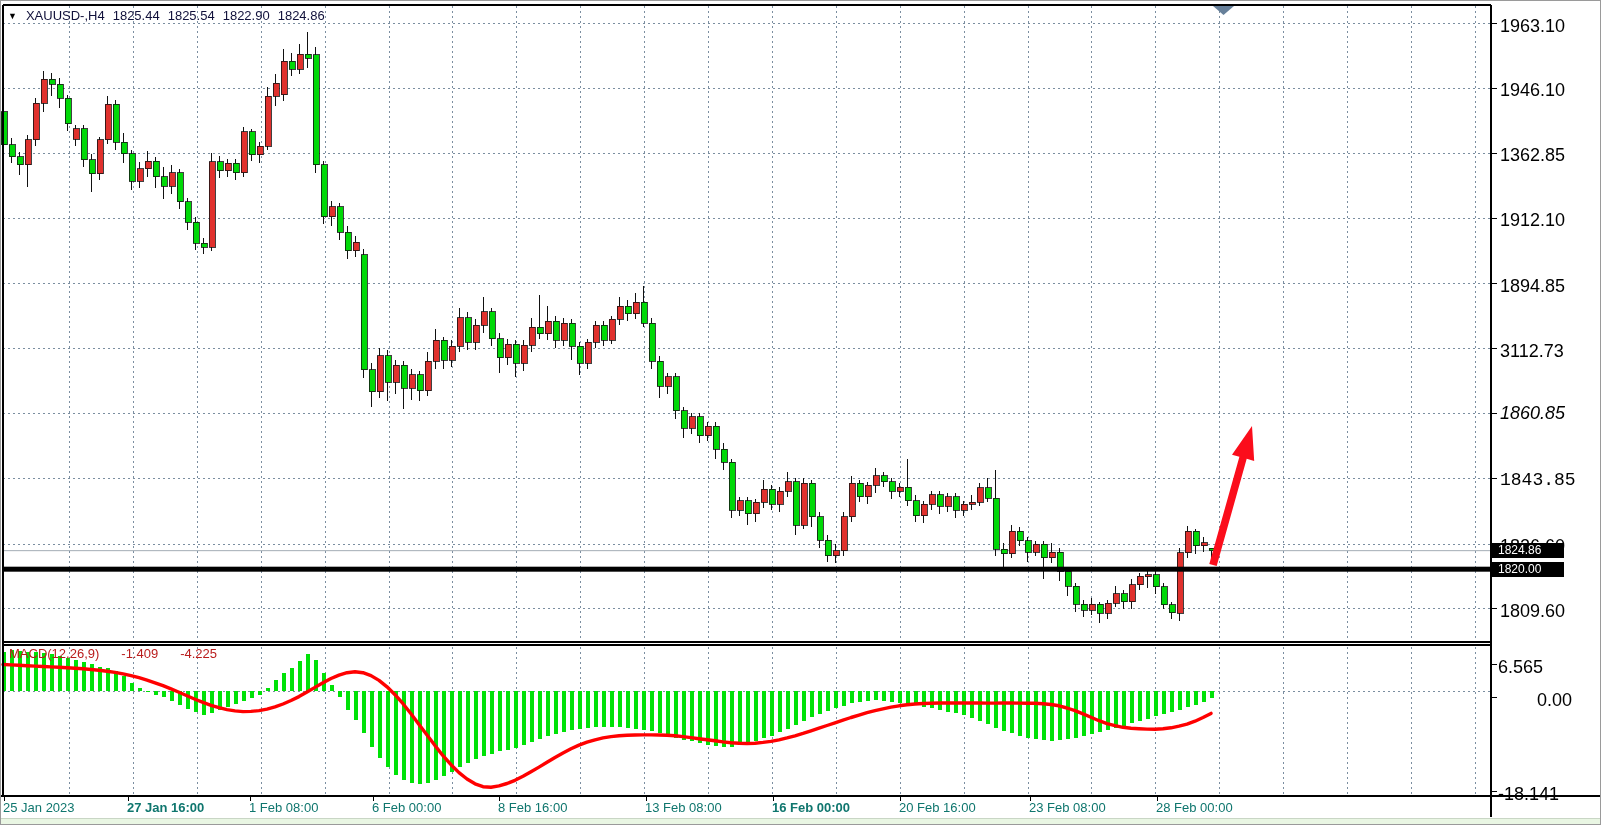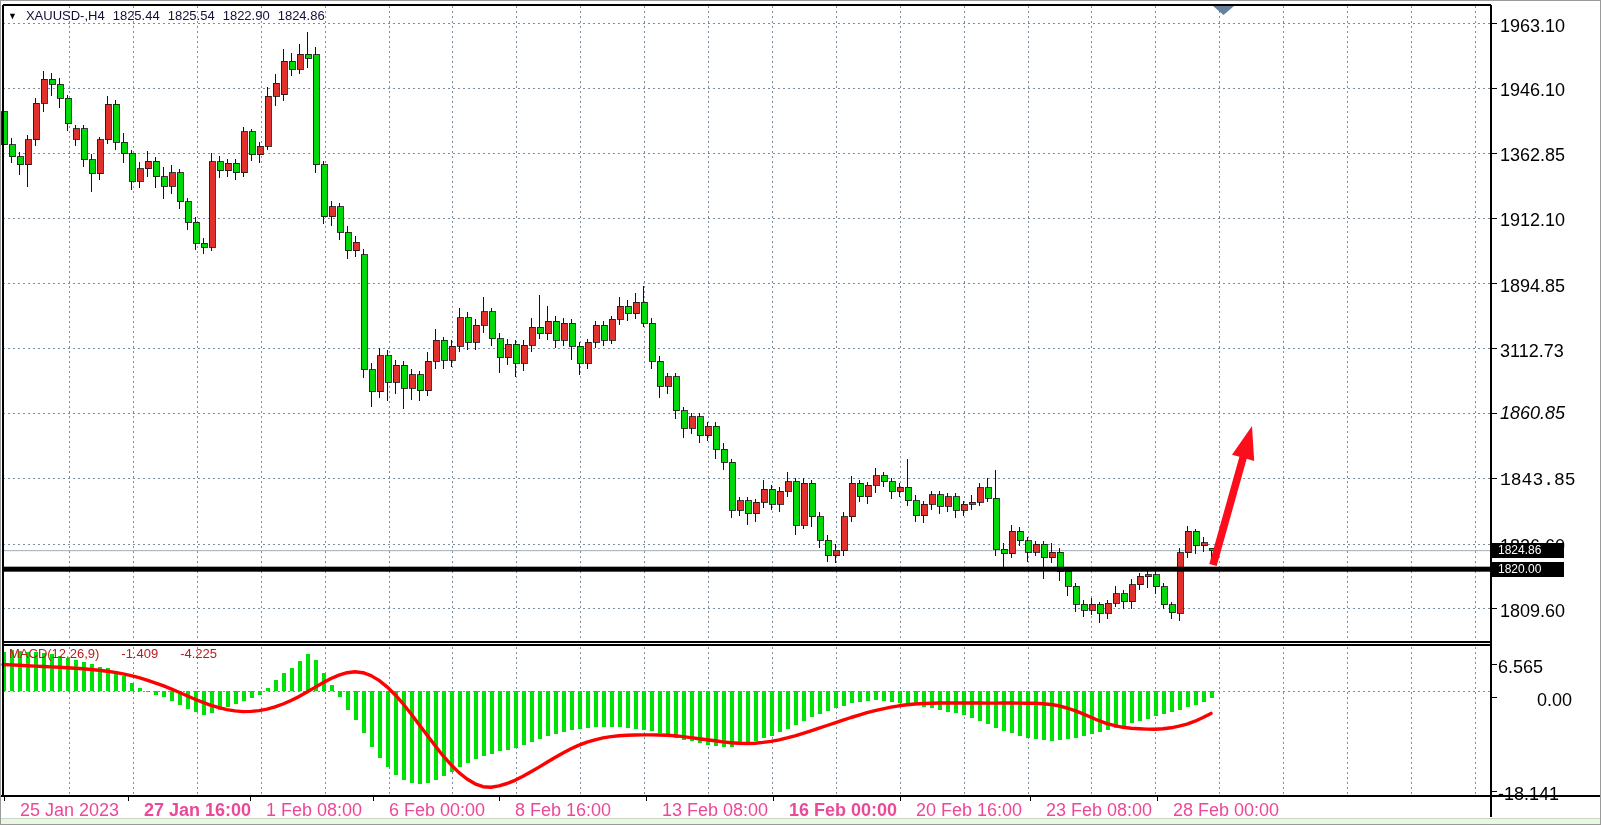--- a/index.html
+++ b/index.html
@@ -5,21 +5,21 @@
   html,body{margin:0;padding:0;background:#e8e8e8;}
   .screen{position:relative;width:1601px;height:825px;background:#ffffff;overflow:hidden;
           font-family:"Liberation Sans",sans-serif;border:1px solid #9a9a9a;box-sizing:border-box;}
   #chart-svg{position:absolute;left:0;top:0;z-index:1;}
   .hdr{position:absolute;left:7px;top:7px;z-index:5;display:flex;align-items:center;gap:8px;
        font-size:13px;color:#10103a;white-space:nowrap;}
   .hdr .tri{font-size:9px;color:#000;margin-right:1px;}
   .macdlbl{position:absolute;left:8px;top:645px;z-index:5;display:flex;gap:22px;
            font-size:13px;color:#b91c1c;white-space:nowrap;}
   .axis-label{position:absolute;left:1499px;font-size:18px;color:#000;z-index:3;white-space:nowrap;}
-  .time-label{position:absolute;top:799px;font-size:18px;color:#ec4899;z-index:3;white-space:nowrap;margin-left:17px;}
+  .time-label{position:absolute;top:799px;font-size:13px;color:#0f766e;z-index:3;white-space:nowrap;}
   .tag{position:absolute;left:1491px;width:66px;height:15px;background:#000;color:#fff;
        font-size:12px;line-height:15px;padding-left:6px;z-index:4;}
   .bottom-strip{position:absolute;left:0;top:817px;width:1601px;height:8px;background:#e9f6e3;
                 border-top:1px solid #c9d6c5;z-index:2;}
 </style>
 </head>
 <body>
 
 <div class="screen">
 

